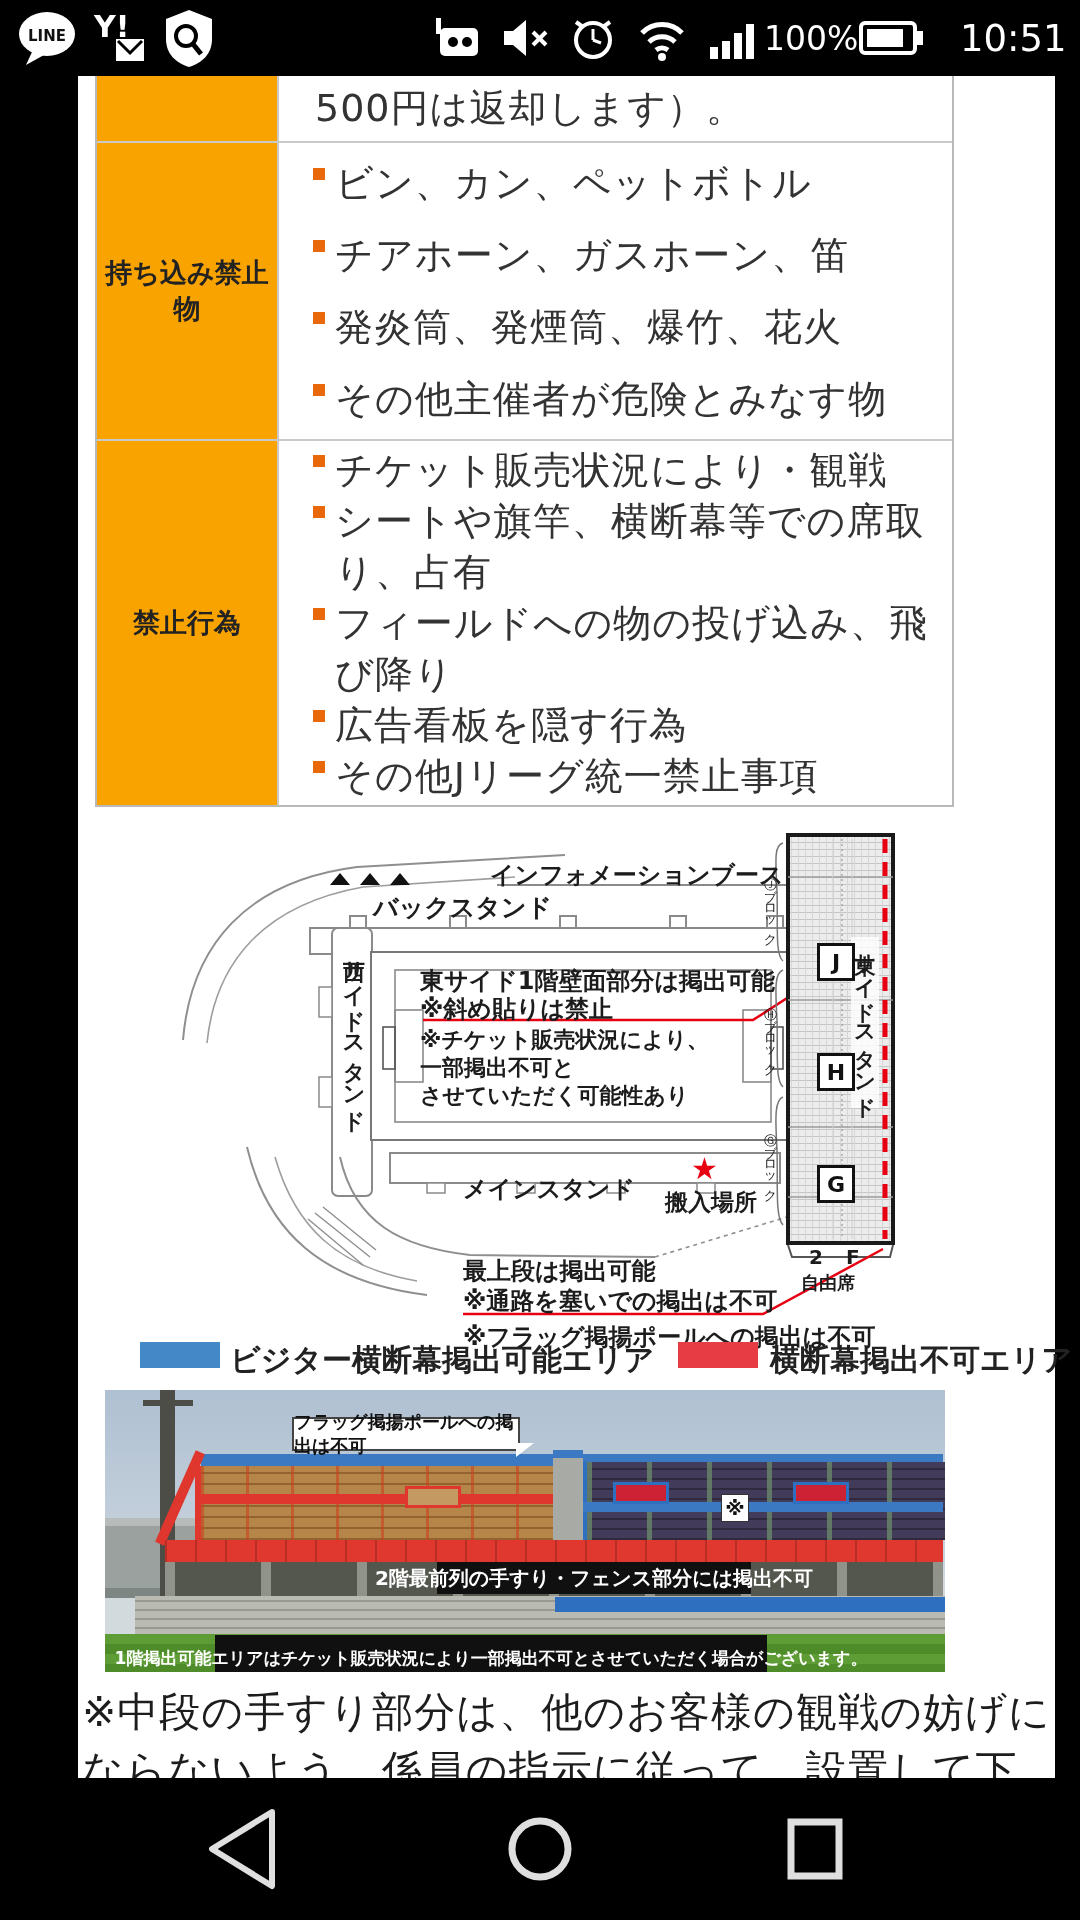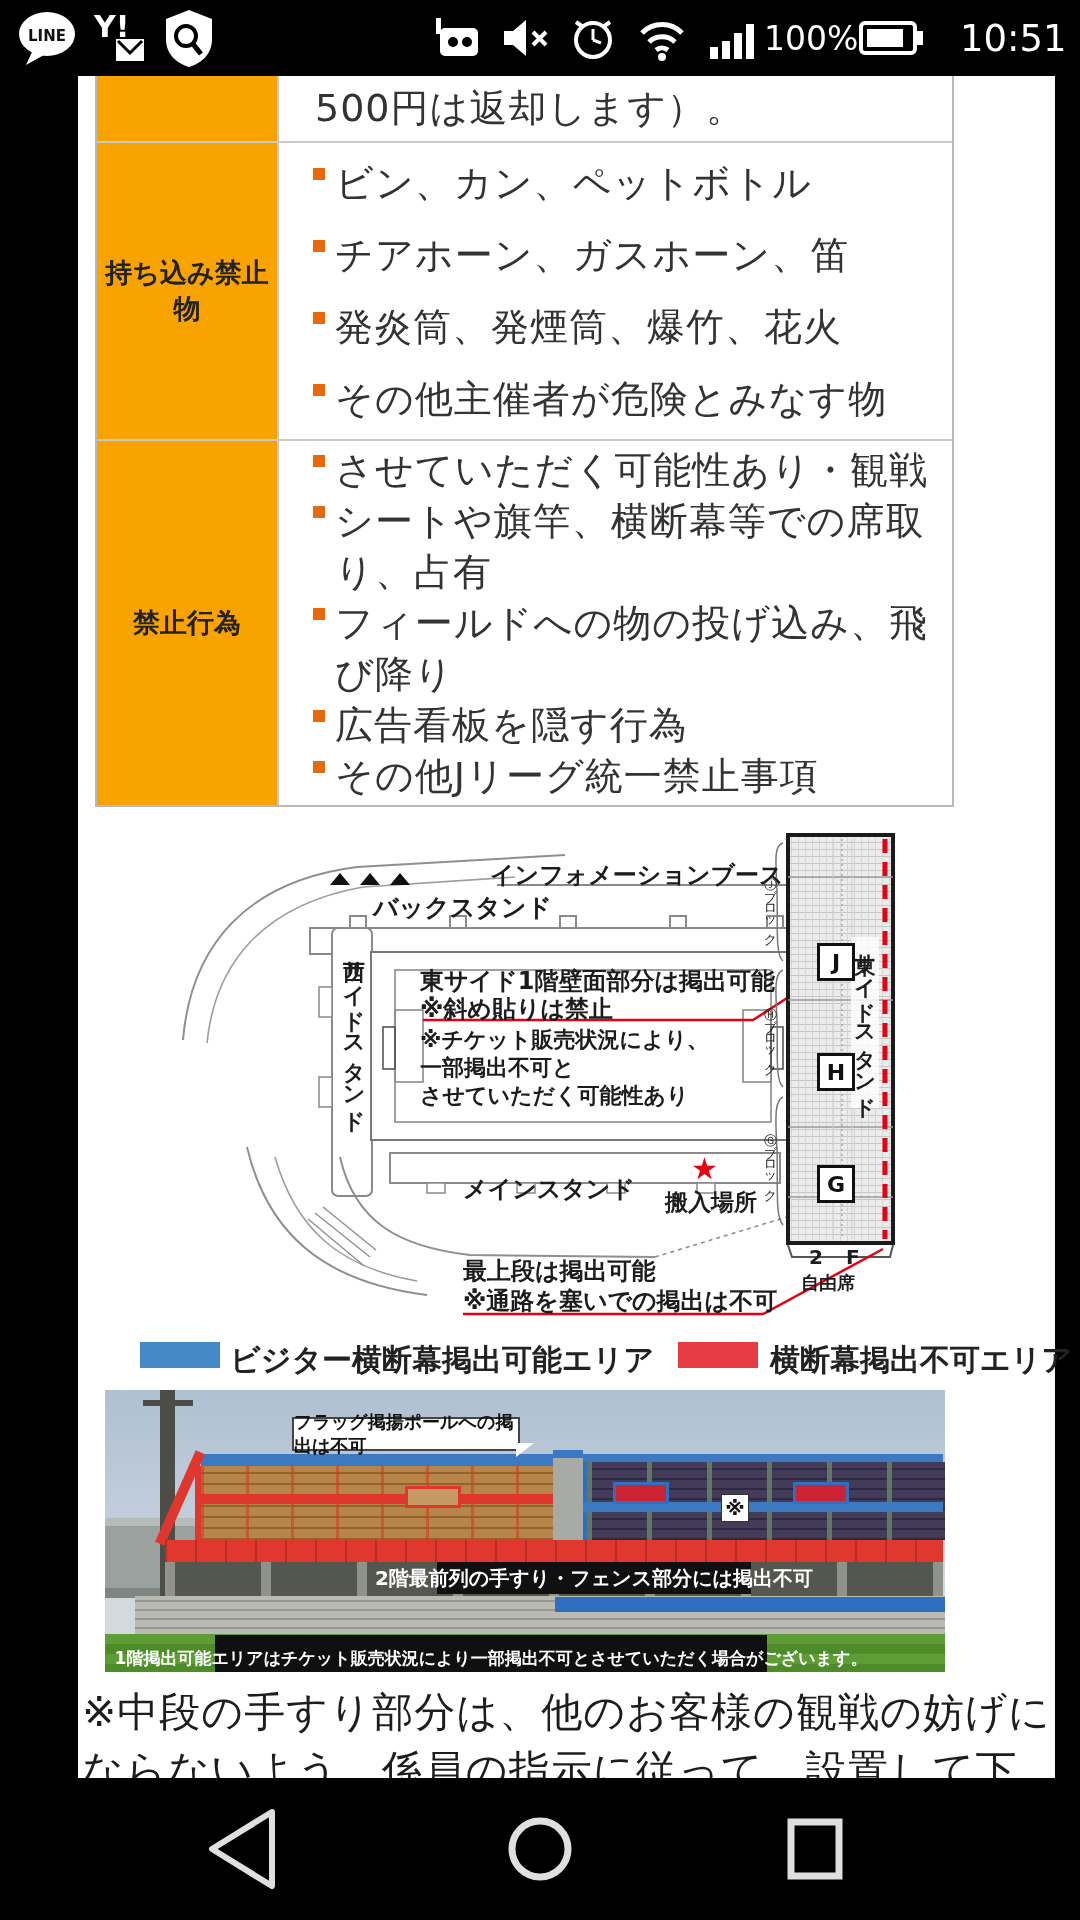--- a/index.html
+++ b/index.html
@@ -195,21 +195,21 @@
             </div>
         </div>
       </div>
       <div class="trow" style="height:364px;">
         <div class="thead">
           <span>禁止行為</span>
         </div>
         <div class="tbody">
           <div class="titem">
               <div class="bullet"></div>
-              <span>させていただく可能性あり・観戦</span>
+              <span>チケット販売状況により・観戦</span>
             </div>
           <div class="titem">
               <div class="bullet"></div>
               <span>シートや旗竿、横断幕等での席取り、占有</span>
             </div>
           <div class="titem">
               <div class="bullet"></div>
               <span>フィールドへの物の投げ込み、飛び降り</span>
             </div>
           <div class="titem">
@@ -311,20 +311,21 @@
       <div class="blockletter" style="left:722px;top:118px;">J</div>
       <div class="blockletter" style="left:722px;top:228px;">H</div>
       <div class="blockletter" style="left:722px;top:340px;">G</div>
       <div class="mlabel vtext" style="left:666px;top:42px;font-size:13px;font-weight:normal;">Ⓙブロック</div>
       <div class="mlabel vtext" style="left:666px;top:172px;font-size:13px;font-weight:normal;">Ⓗブロック</div>
       <div class="mlabel vtext" style="left:666px;top:298px;font-size:13px;font-weight:normal;">Ⓖブロック</div>
       <div class="mlabel" style="left:714px;top:420px;font-size:20px;letter-spacing:8px;">2 F</div>
       <div class="mlabel" style="left:706px;top:446px;font-size:18px;">自由席</div>
       <div class="mlabel" style="left:368px;top:430px;font-size:24px;">最上段は掲出可能</div>
       <div class="mlabel" style="left:368px;top:460px;font-size:24px;">※通路を塞いでの掲出は不可</div>
+      <div class="mlabel" style="left:368px;top:496px;font-size:24px;">※フラッグ掲揚ポールへの掲出は不可</div>
     </div>
 
     <div id="legend">
       <div class="swatch" style="left:62px;background:#4588c7;"></div>
       <div class="legend-label" style="left:152px;">ビジター横断幕掲出可能エリア</div>
       <div class="swatch" style="left:600px;background:#e83c44;"></div>
       <div class="legend-label" style="left:692px;">横断幕掲出不可エリア</div>
     </div>
 
     <div id="photo">

